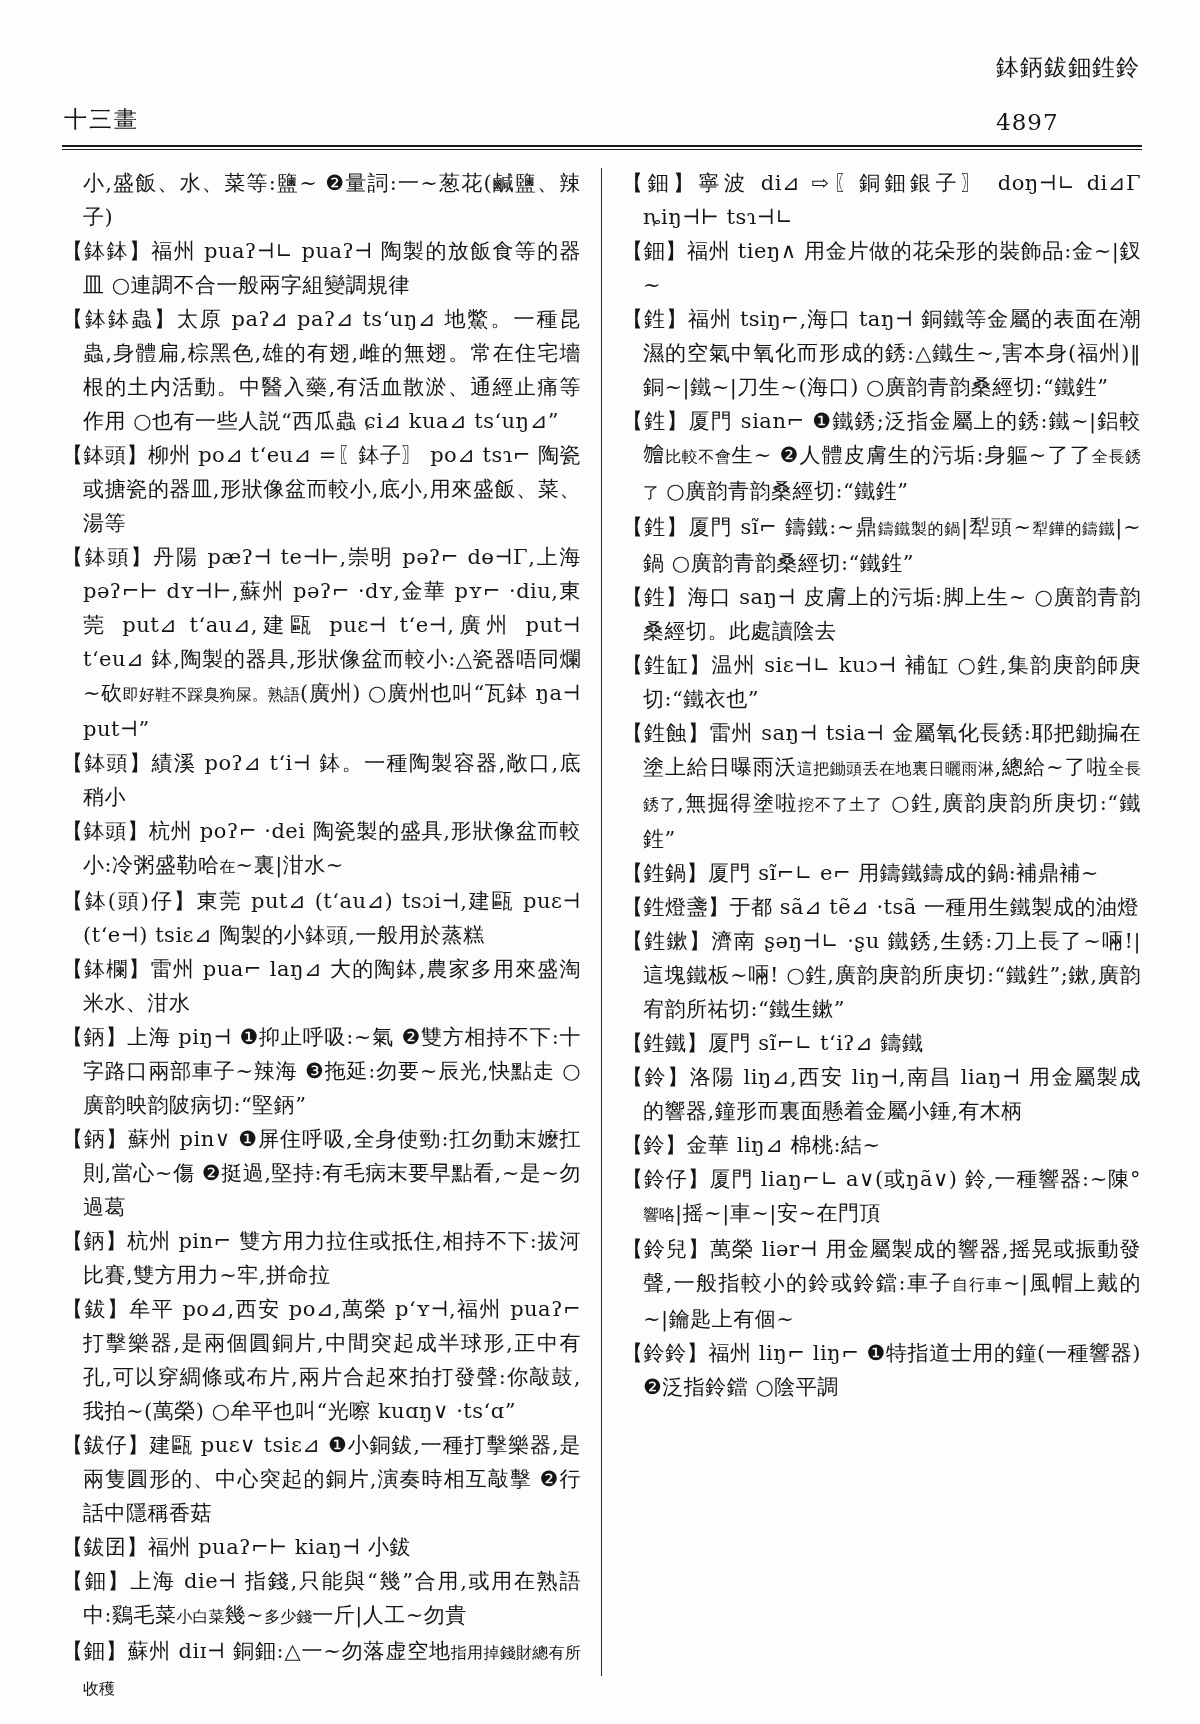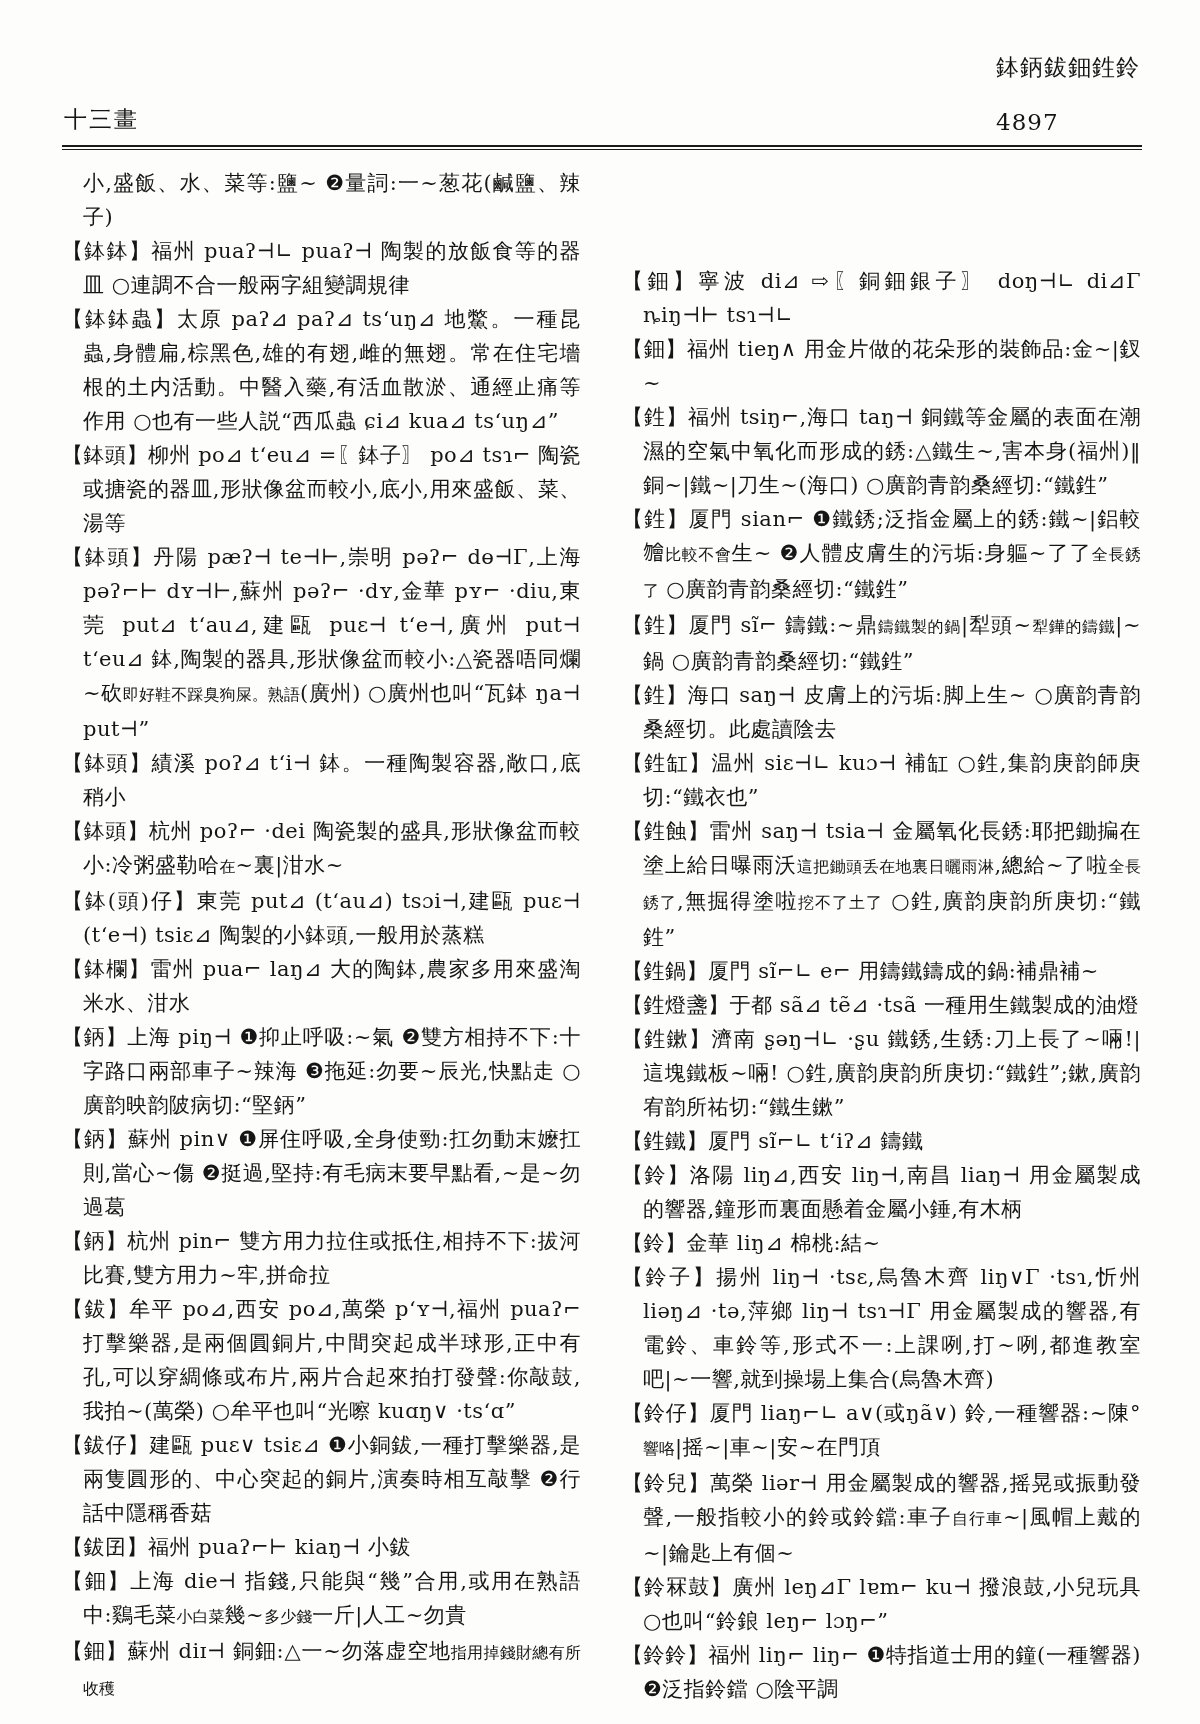--- a/index.html
+++ b/index.html
@@ -7,21 +7,21 @@
     width:1200px;height:1724px;
     background:#fdfdfc;color:#151515;
     font-family:"DejaVu Serif","Liberation Serif",serif;
     -webkit-font-smoothing:antialiased;
   }
   .page{box-sizing:border-box;width:1200px;height:1356px;padding:52px 58px 0 62px;}
   .header{display:flex;justify-content:space-between;align-items:flex-end;
     font-size:23px;letter-spacing:2px;padding:0 2px 10px 2px;}
   .header .right{display:flex;gap:26px;letter-spacing:1px;flex-direction:column;}
   .rule{height:2px;border-top:2px solid #1a1a1a;border-bottom:1px solid #1a1a1a;}
-  .body{display:flex;margin-top:16px;align-items:flex-end;}
+  .body{display:flex;margin-top:16px;}
   .col{width:519px;font-size:21px;line-height:34px;text-align:justify;text-justify:inter-ideograph;}
   .divider{width:1px;background:#2a2a2a;margin:2px 20px 30px 20px;}
   .entry{margin:0;padding-left:21px;text-indent:-21px;}
   .entry.cont{text-indent:0;}
   .gloss{font-size:16px;letter-spacing:0;}
   .run{letter-spacing:0.5px;}
 </style>
 </head>
 <body>
 
@@ -63,20 +63,18 @@
         <p class="entry"><span class="run">【鉎】厦門 sĩ⌐ 鑄鐵:~鼎</span><span class="gloss">鑄鐵製的鍋</span><span class="run">|犁頭~</span><span class="gloss">犁鏵的鑄鐵</span><span class="run">|~鍋 ○廣韵青韵桑經切:“鐵鉎”</span></p>
         <p class="entry"><span class="run">【鉎】海口 saŋ⊣ 皮膚上的污垢:脚上生~ ○廣韵青韵桑經切。此處讀陰去</span></p>
         <p class="entry"><span class="run">【鉎缸】温州 siɛ⊣∟ kuɔ⊣ 補缸 ○鉎,集韵庚韵師庚切:“鐵衣也”</span></p>
         <p class="entry"><span class="run">【鉎蝕】雷州 saŋ⊣ tsia⊣ 金屬氧化長銹:耶把鋤揙在塗上給日曝雨沃</span><span class="gloss">這把鋤頭丢在地裏日曬雨淋</span><span class="run">,總給~了啦</span><span class="gloss">全長銹了</span><span class="run">,無掘得塗啦</span><span class="gloss">挖不了土了</span><span class="run"> ○鉎,廣韵庚韵所庚切:“鐵鉎”</span></p>
         <p class="entry"><span class="run">【鉎鍋】厦門 sĩ⌐∟ e⌐ 用鑄鐵鑄成的鍋:補鼎補~</span></p>
         <p class="entry"><span class="run">【鉎燈盞】于都 sã⊿ tẽ⊿ ·tsã 一種用生鐵製成的油燈</span></p>
         <p class="entry"><span class="run">【鉎鏉】濟南 ʂəŋ⊣∟ ·ʂu 鐵銹,生銹:刀上長了~啢!|這塊鐵板~啢! ○鉎,廣韵庚韵所庚切:“鐵鉎”;鏉,廣韵宥韵所祐切:“鐵生鏉”</span></p>
         <p class="entry"><span class="run">【鉎鐵】厦門 sĩ⌐∟ tʻiʔ⊿ 鑄鐵</span></p>
         <p class="entry"><span class="run">【鈴】洛陽 liŋ⊿,西安 liŋ⊣,南昌 liaŋ⊣ 用金屬製成的響器,鐘形而裏面懸着金屬小錘,有木柄</span></p>
         <p class="entry"><span class="run">【鈴】金華 liŋ⊿ 棉桃:結~</span></p>
-        <p class="entry"><span class="run">【鈴子】揚州 liŋ⊣ ·tsɛ,烏魯木齊 liŋ∨Γ ·tsɿ,忻州 liəŋ⊿ ·tə,萍鄉 liŋ⊣ tsɿ⊣Γ 用金屬製成的響器,有電鈴、車鈴等,形式不一:上課咧,打~咧,都進教室吧|~一響,就到操場上集合(烏魯木齊)</span></p>
         <p class="entry"><span class="run">【鈴仔】厦門 liaŋ⌐∟ a∨(或ŋã∨) 鈴,一種響器:~陳°</span><span class="gloss">響咯</span><span class="run">|摇~|車~|安~在門頂</span></p>
         <p class="entry"><span class="run">【鈴兒】萬榮 liər⊣ 用金屬製成的響器,摇晃或振動發聲,一般指較小的鈴或鈴鐺:車子</span><span class="gloss">自行車</span><span class="run">~|風帽上戴的~|鑰匙上有個~</span></p>
-        <p class="entry"><span class="run">【鈴冧鼓】廣州 leŋ⊿Γ lɐm⌐ ku⊣ 撥浪鼓,小兒玩具 ○也叫“鈴鋃 leŋ⌐ lɔŋ⌐”</span></p>
         <p class="entry"><span class="run">【鈴鈴】福州 liŋ⌐ liŋ⌐ ❶特指道士用的鐘(一種響器) ❷泛指鈴鐺 ○陰平調</span></p>
       </div>
   </div>
 </div>
 
 </body></html>

